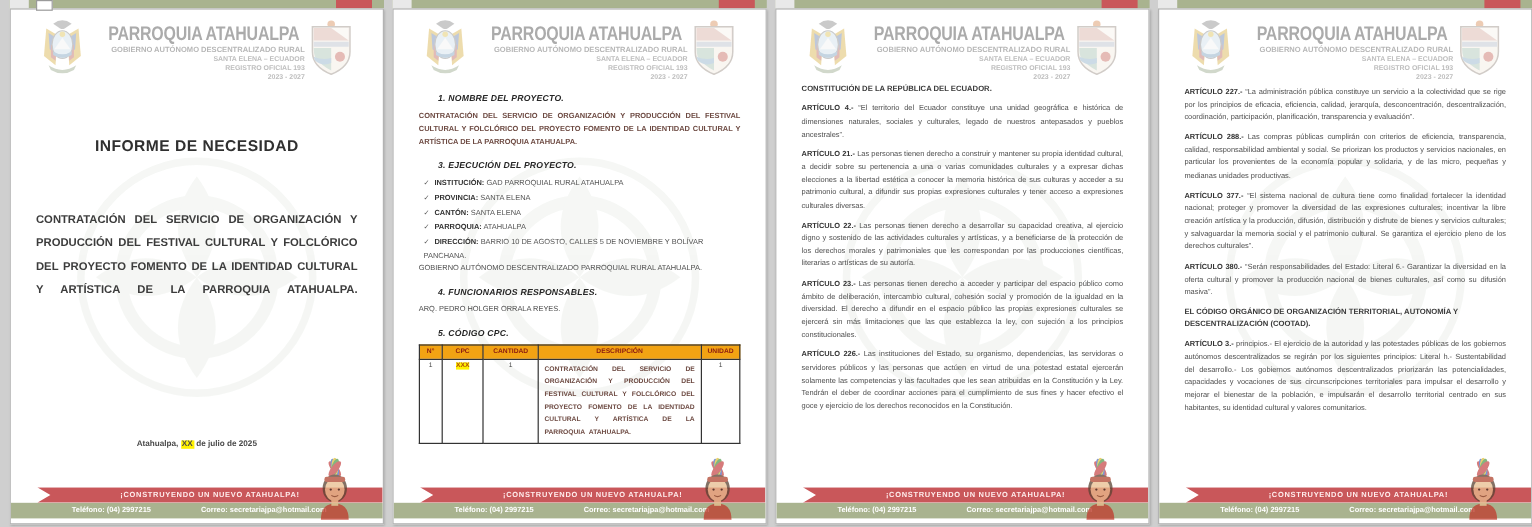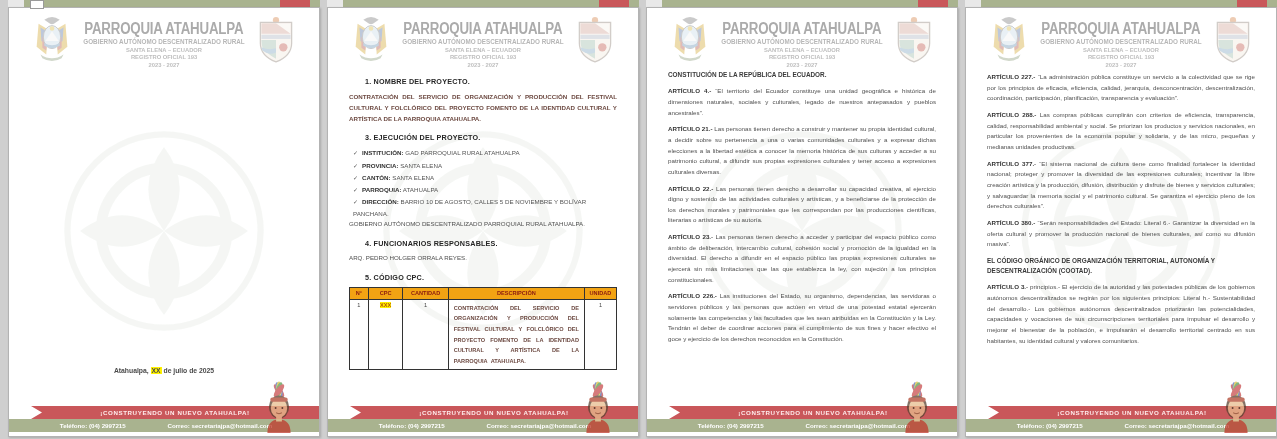--- a/index.html
+++ b/index.html
@@ -17,21 +17,21 @@
 
   
   .pages-row { position:absolute; top:7px; left:8px; display:flex; gap:7px; }
   .page { position:relative; width:312px; height:430px; background:#fff;
           border:1px solid #b3b3b3; box-shadow:1px 1px 2px rgba(0,0,0,.18);
           padding:8px 21px 0 21px; overflow:hidden; }
 
   
   .doc-header { display:flex; align-items:flex-start; justify-content:space-between; height:52px; opacity:.75; }
   .doc-header .logo { width:44px; height:48px; flex:0 0 auto; }
-  .doc-header .head-center { flex:1; text-align:center; padding-top:2px; }
+  .doc-header .head-center { flex:1; text-align:right; padding-top:2px; }
   .head-title { display:inline-block; font-weight:bold; font-size:14px; color:#8f8f8f;
                 letter-spacing:-.2px; transform:scale(.95,1.18); transform-origin:center top; white-space:nowrap; }
   .head-sub1 { font-size:6.3px; font-weight:bold; color:#9e9e9e; margin-top:2px; }
   .head-sub  { font-size:5.8px; font-weight:bold; color:#a8a8a8; margin-top:1.5px; }
 
   
   .watermark { position:absolute; left:50%; top:52%; width:210px; height:210px;
                transform:translate(-50%,-50%); opacity:.05; z-index:0; pointer-events:none; }
   .mascot { position:absolute; right:22px; bottom:1px; width:36px; height:54px; z-index:4; opacity:.75; }
 
@@ -40,21 +40,21 @@
   .bar-red { position:relative; margin-left:22px; height:13px; background:#c9575a;
              clip-path:polygon(0% 0%,100% 0%,100% 100%,0% 100%,11px 50%);
              display:flex; align-items:center; justify-content:center; }
   .bar-red span { color:#ffecec; font-size:6.2px; font-weight:bold; letter-spacing:.6px; }
   .bar-green { height:13px; background:#a9b38f; display:flex; align-items:center;
                justify-content:space-around; padding:0 26px 0 30px; }
   .bar-green span { color:#fff; font-size:6.2px; font-weight:bold; }
 
   
   .body-area { position:relative; z-index:1; }
-  .sec-h { font-size:7.2px; font-weight:bold; color:#262626; margin:9px 0 5px 16px; letter-spacing:.2px; }
+  .sec-h { font-size:7.2px; font-weight:bold; color:#262626; margin:9px 0 5px 16px; letter-spacing:.2px;font-style:italic; }
   .para { font-size:6.2px; line-height:1.72; text-align:justify; color:#4f4f4f; margin-bottom:6px; }
   .para .lead { font-weight:bold; color:#333; }
   .para-maroon { color:#6d4a42; font-weight:bold; line-height:1.8; }
   .subhead { font-size:6.4px; font-weight:bold; color:#3a3a3a; margin:2px 0 6px 0; line-height:1.6; }
 
   
   .cover-title { margin-top:46px; text-align:center; font-size:13px; font-weight:bold;
                  color:#303030; letter-spacing:.4px; }
   .cover-body { margin-top:44px; font-size:9.4px; font-weight:bold; color:#3c3c3c;
                 line-height:2.05; text-align:justify; text-align-last:justify; }
@@ -168,20 +168,24 @@
           <div class="head-title">PARROQUIA ATAHUALPA</div>
           <div class="head-sub1">GOBIERNO AUTÓNOMO DESCENTRALIZADO RURAL</div>
           <div class="head-sub">SANTA ELENA – ECUADOR</div>
           <div class="head-sub">REGISTRO OFICIAL 193</div>
           <div class="head-sub">2023 - 2027</div>
         </div>
         <svg class="logo" viewBox="0 0 36 46" style="opacity:.6">
             <use href="#parish-shield"></use>
           </svg>
       </div>
+      <div class="body-area">
+        <div class="cover-title">INFORME DE NECESIDAD</div>
+        <div class="cover-body">CONTRATACIÓN DEL SERVICIO DE ORGANIZACIÓN Y PRODUCCIÓN DEL FESTIVAL CULTURAL Y FOLCLÓRICO DEL PROYECTO FOMENTO DE LA IDENTIDAD CULTURAL Y ARTÍSTICA DE LA PARROQUIA ATAHUALPA.</div>
+      </div>
       <div class="cover-date"><span>Atahualpa, </span><span class="hl">XX</span><span> de julio de 2025</span></div>
       <div class="page-footer">
         <div class="bar-red">
             <span>¡CONSTRUYENDO  UN  NUEVO  ATAHUALPA!</span>
           </div>
         <div class="bar-green">
           <span>Teléfono: (04) 2997215</span>
           <span>Correo: secretariajpa@hotmail.com</span>
         </div>
       </div>

